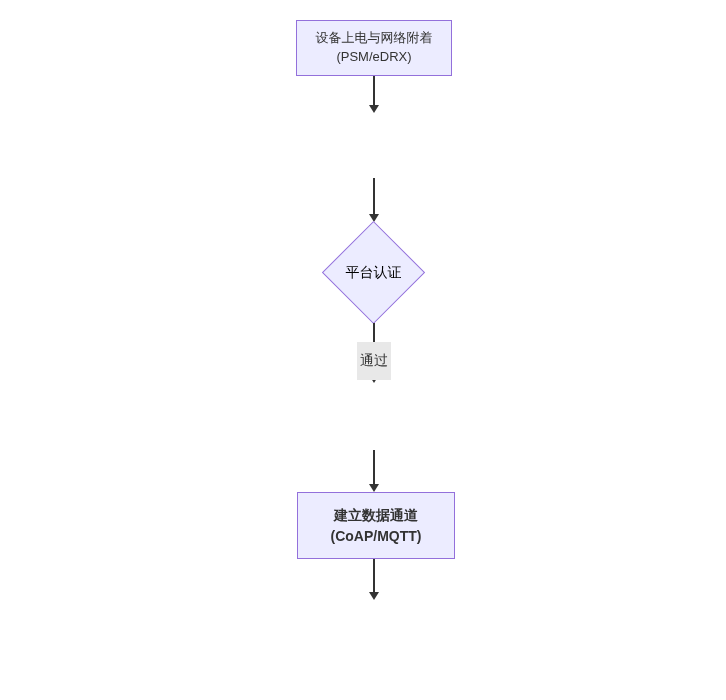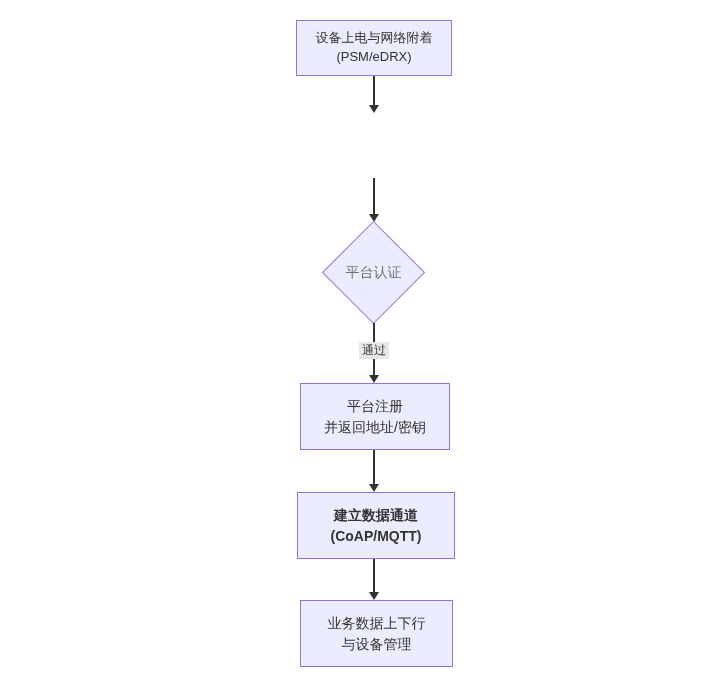--- a/index.html
+++ b/index.html
@@ -39,21 +39,21 @@
     position: absolute; inset: 0;
     background: #ECECFF;
     border: 1px solid #9370DB;
     transform: rotate(45deg);
   }
   .diamond-text {
     position: absolute; left: 50%; top: 50%;
     transform: translate(-50%, -50%);
     white-space: nowrap;
     font-size: 14px;
-    color: #737373;
+    color: #000000;
   }
 
   
   .edge { position: absolute; width: 12px; margin-left: -6px; left: 374px; }
   .e1 { top: 76px;  height: 37px; }
   .e2 { top: 178px; height: 44px; }
   .e3 { top: 323px; height: 60px; }
   .e4 { top: 450px; height: 42px; }
   .e5 { top: 559px; height: 41px; }
   .edge .line {
@@ -70,22 +70,22 @@
     border-right: 5px solid transparent;
     border-top: 8px solid #333333;
   }
 
   
   .edge-label {
     position: absolute;
     left: 374px; top: 342px;
     transform: translateX(-50%);
     background: #e8e8e8;
-    padding: 0 3px;
-    font-size: 12px;
+    padding: 10px 3px;
+    font-size: 14px;
     color: #333333;
     white-space: nowrap;
   }
 </style>
 </head>
 <body>
 
 <div class="canvas">
 
   <div class="node n1">
@@ -109,38 +109,30 @@
     <span class="diamond-text">平台认证</span>
   </div>
 
   <div class="edge e3">
     <div class="line"></div>
     <div class="arrowhead"></div>
   </div>
 
   <div class="edge-label">通过</div>
 
-  <div class="node n4">
-    <span>平台注册</span>
-    <span>并返回地址/密钥</span>
-  </div>
 
   <div class="edge e4">
     <div class="line"></div>
     <div class="arrowhead"></div>
   </div>
 
   <div class="node n5">
     <span>建立数据通道</span>
     <span>(CoAP/MQTT)</span>
   </div>
 
   <div class="edge e5">
     <div class="line"></div>
     <div class="arrowhead"></div>
   </div>
 
-  <div class="node n6">
-    <span>业务数据上下行</span>
-    <span>与设备管理</span>
-  </div>
 
 </div>
 
 </body></html>

